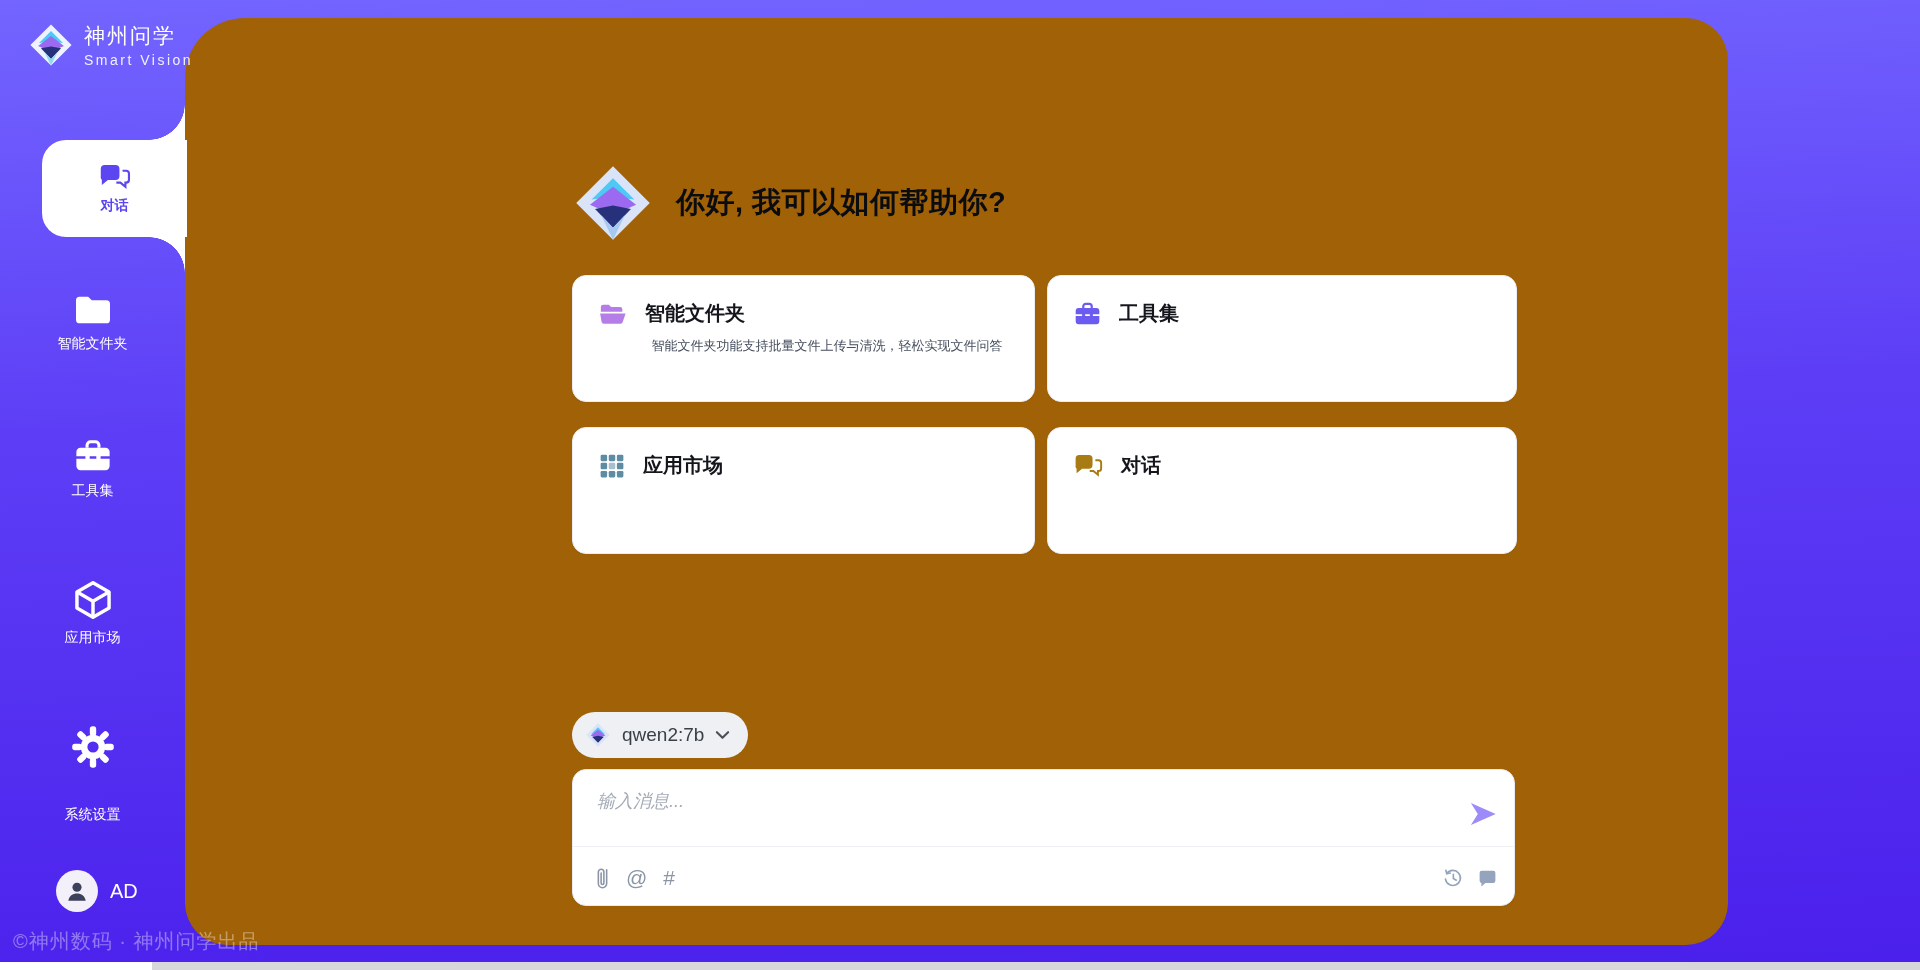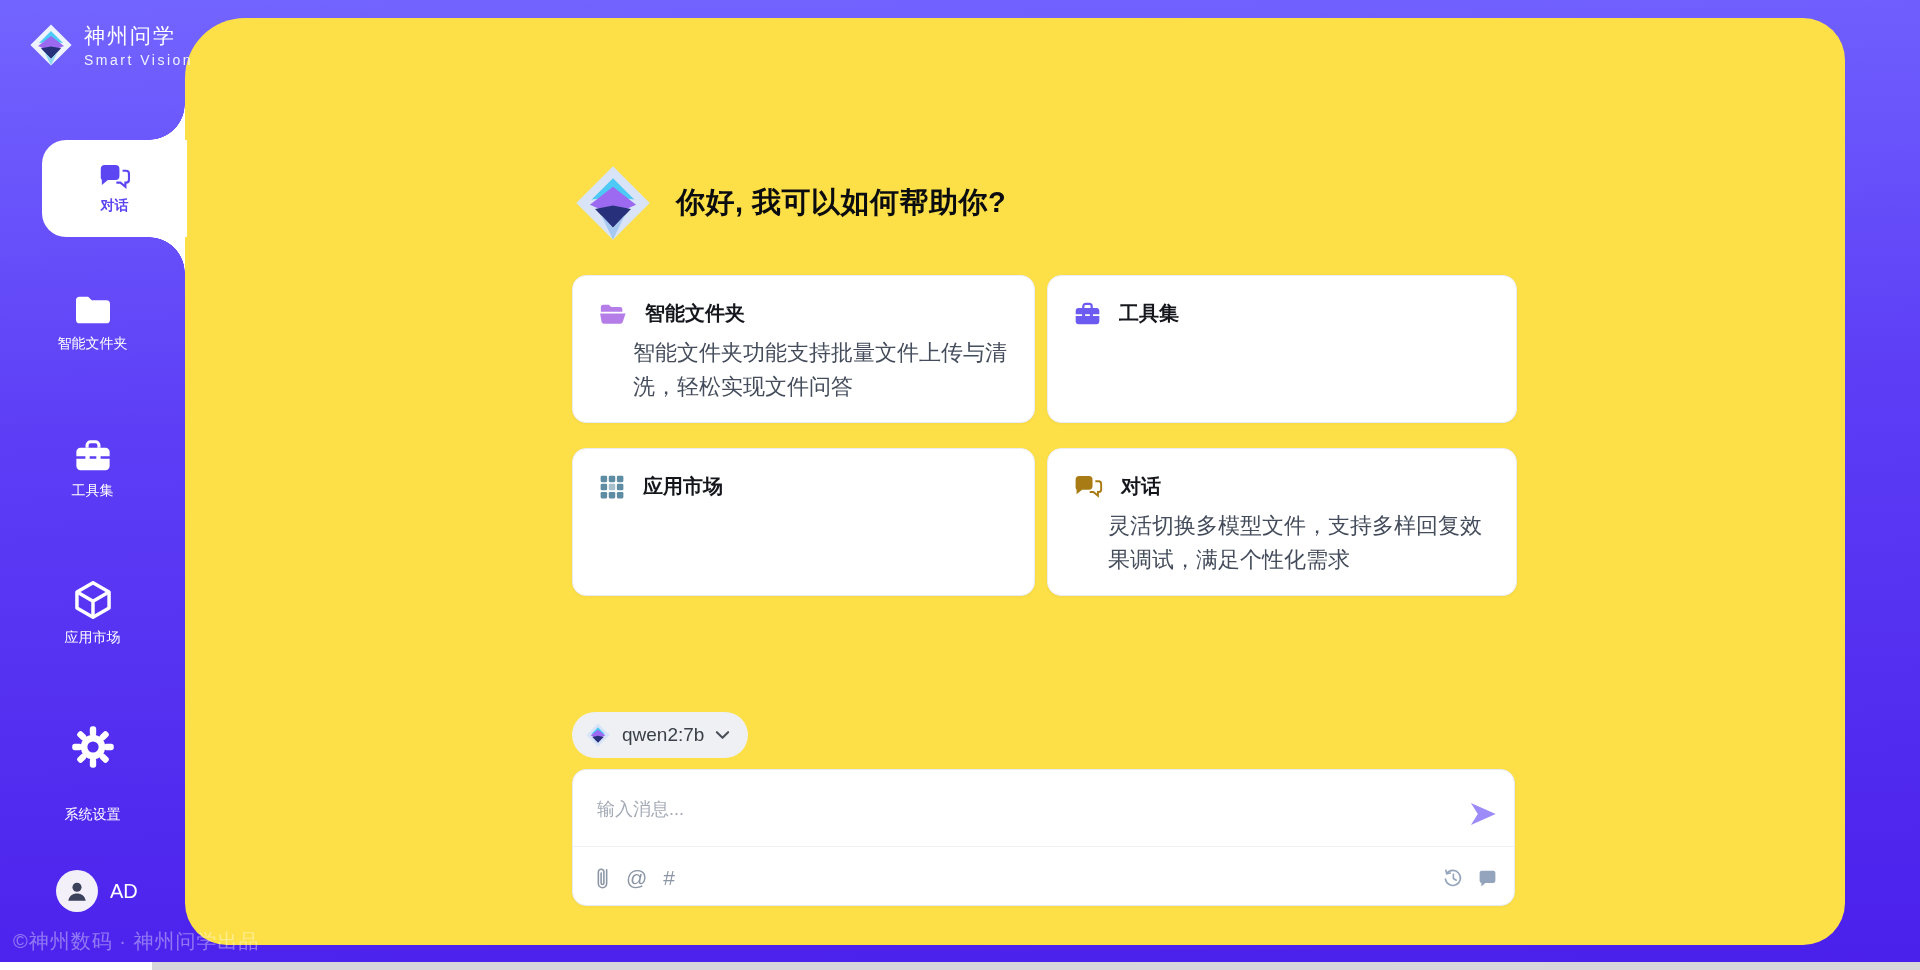--- a/index.html
+++ b/index.html
@@ -5,22 +5,22 @@
   * { margin:0; padding:0; box-sizing:border-box; }
   html,body { width:1920px; height:970px; overflow:hidden; }
   body {
     font-family:"Liberation Sans","DejaVu Sans",sans-serif;
     background:linear-gradient(178deg,#7365ff 0%,#5d3ef6 42%,#4a1feb 100%);
     position:relative;
   }
 
   
   .main-panel {
-    position:absolute; left:185px; top:18px; width:1660px; height:927px;
-    background:#fde047; border-radius:60px 42px 42px 42px;padding-left:9px;
+    position:absolute; left:185px; top:18px; width:1543px; height:927px;
+    background:#a16207; border-radius:60px 42px 42px 42px;padding-left:9px;
   }
 
   
   .brand { position:absolute; left:28px; top:22px; display:flex; align-items:center; gap:10px; }
   .brand-text .cn { color:#fff; font-size:21px; font-weight:400; letter-spacing:2px; }
   .brand-text .en { color:#f0f1ff; font-size:14px; letter-spacing:2.5px; margin-top:2px; }
 
   .tab-active {
     position:absolute; left:42px; top:140px; width:145px; height:97px;
     background:#fff; border-radius:24px 0 0 24px;
@@ -57,40 +57,40 @@
     position:absolute; left:387px; top:257px; width:945px;
     display:grid; grid-template-columns:463px 470px; column-gap:12px; row-gap:25px;
   }
   .card {
     background:#fff; border:1px solid #ebedf2; border-radius:14px;
     min-height:127px; padding:24px 24px 18px 26px; cursor:pointer;
     box-shadow:0 1px 3px rgba(20,24,40,.04);
   }
   .card-head { display:flex; align-items:center; gap:18px; }
   .card-title { font-size:20px; font-weight:700; color:#14161c; }
-  .card-desc { margin:9px 0 0 34px; font-size:22px; color:#454d5c; line-height:1.55; }
+  .card-desc { margin:9px 0 0 45px; font-size:13px; color:#454d5c; line-height:1.55;text-align:center; }
 
   
   .model-pill {
     position:absolute; left:387px; top:694px; height:46px; border-radius:23px;
     background:#eef0f4; display:inline-flex; align-items:center; gap:11px;
     padding:0 18px 0 13px; cursor:pointer;justify-content:space-between;
   }
   .model-label { font-size:19px; color:#3a3f47; }
 
   
   .composer {
     position:absolute; left:387px; top:751px; width:943px; height:137px;
     border:1px solid #e8eaf1; border-radius:14px; background:#fff;
     box-shadow:0 1px 3px rgba(20,24,40,.03);
   }
   .composer textarea {
-    position:absolute; left:0; top:8px; width:100%; height:74px; border:none; outline:none;
+    position:absolute; left:0; top:0; width:100%; height:74px; border:none; outline:none;
     resize:none; font-family:inherit; font-size:18px; color:#30343c;
-    padding:19px 70px 0 24px; background:transparent;
+    padding:19px 70px 0 24px; background:transparent;font-style:italic;
   }
   .composer textarea::placeholder { color:#a4abb6; }
   .send-btn { position:absolute; right:14px; top:28px; width:32px; height:32px; border:none; background:transparent; cursor:pointer; }
   .composer-divider { position:absolute; left:0; right:0; top:76px; border-top:1px solid #eef0f4; }
   .composer-toolbar {
     position:absolute; left:22px; right:16px; top:88px; height:40px;
     display:flex; align-items:center; gap:16px; color:#8b95a5;
   }
   .tool-btn { background:none; border:none; cursor:pointer; color:#8b95a5; font-size:21px;
     display:flex; align-items:center; font-family:inherit; }
@@ -173,21 +173,20 @@
     <div class="card">
       <div class="card-head">
         <span style="color: rgb(169, 123, 20);">
           <svg width="29" height="25" viewBox="0 0 36 30">
             <path d="M2 6.5A4.5 4.5 0 0 1 6.5 2h12A4.5 4.5 0 0 1 23 6.5v8a4.5 4.5 0 0 1-4.5 4.5H10l-6.8 5.6V19A4.5 4.5 0 0 1 2 14.5z" fill="currentColor"></path>
             <path d="M26.5 8.5h4a3.2 3.2 0 0 1 3.2 3.2v7a3.2 3.2 0 0 1-3.2 3.2h-.8v4.6l-5.6-4.6h-4.6" fill="none" stroke="currentColor" stroke-width="2.4"></path>
           </svg>
         </span>
         <span class="card-title">对话</span>
       </div>
-      <p class="card-desc">灵活切换多模型文件，支持多样回复效果调试，满足个性化需求</p>
     </div>
 
   </div>
 
   <div class="model-pill">
     <span>
       <svg width="26" height="26" viewBox="0 0 48 48">
         <polygon points="24,2.5 45.5,24 24,45.5 2.5,24" fill="#d9e4f8"></polygon>
         <polygon points="24,9.5 36.5,22 24,20.5 11.5,22" fill="#4cc9f4"></polygon>
         <polygon points="24,14.5 37.5,25 24,31 10.5,25" fill="#9b6af0"></polygon>

